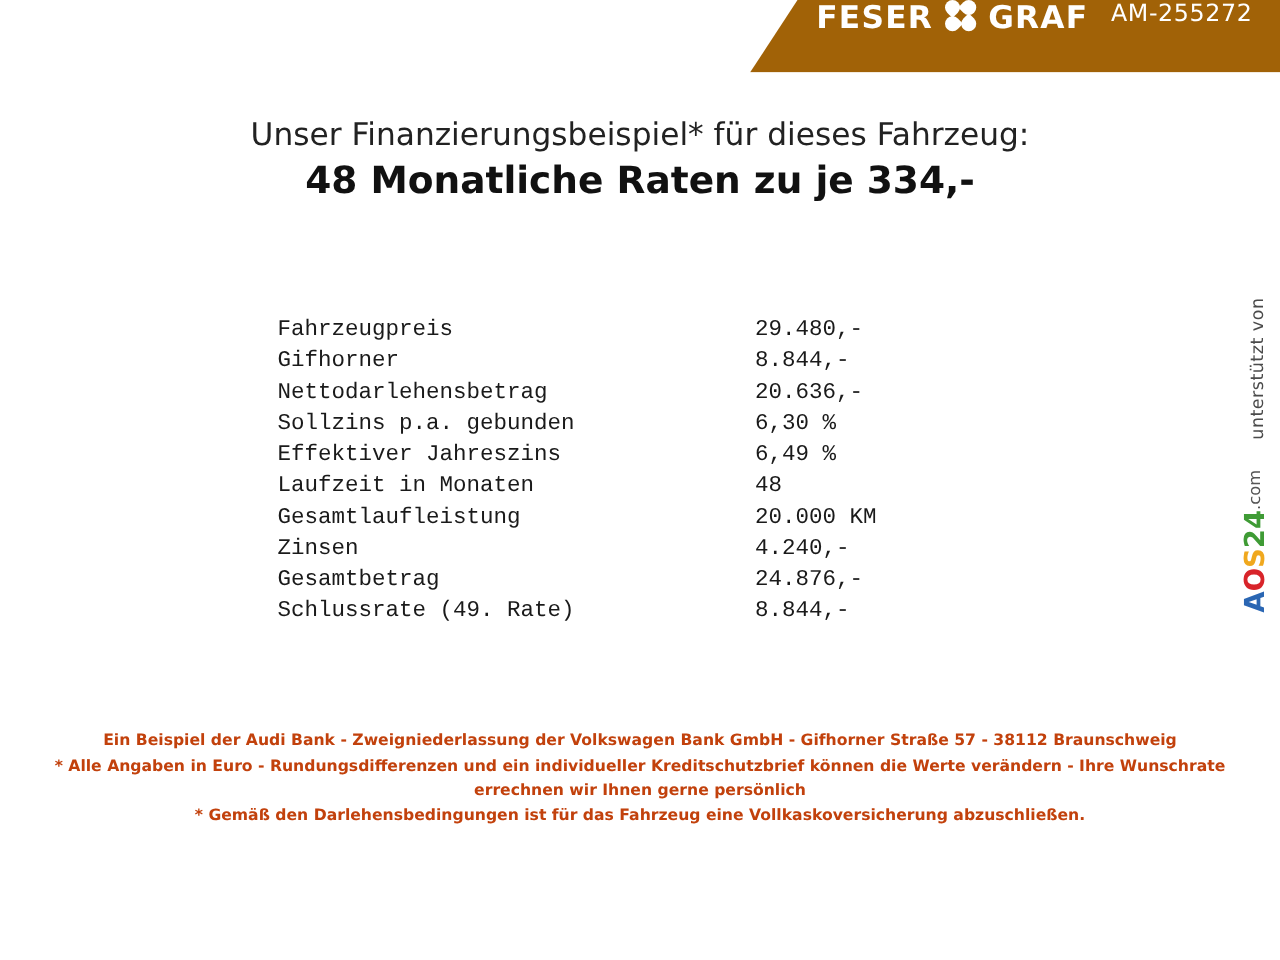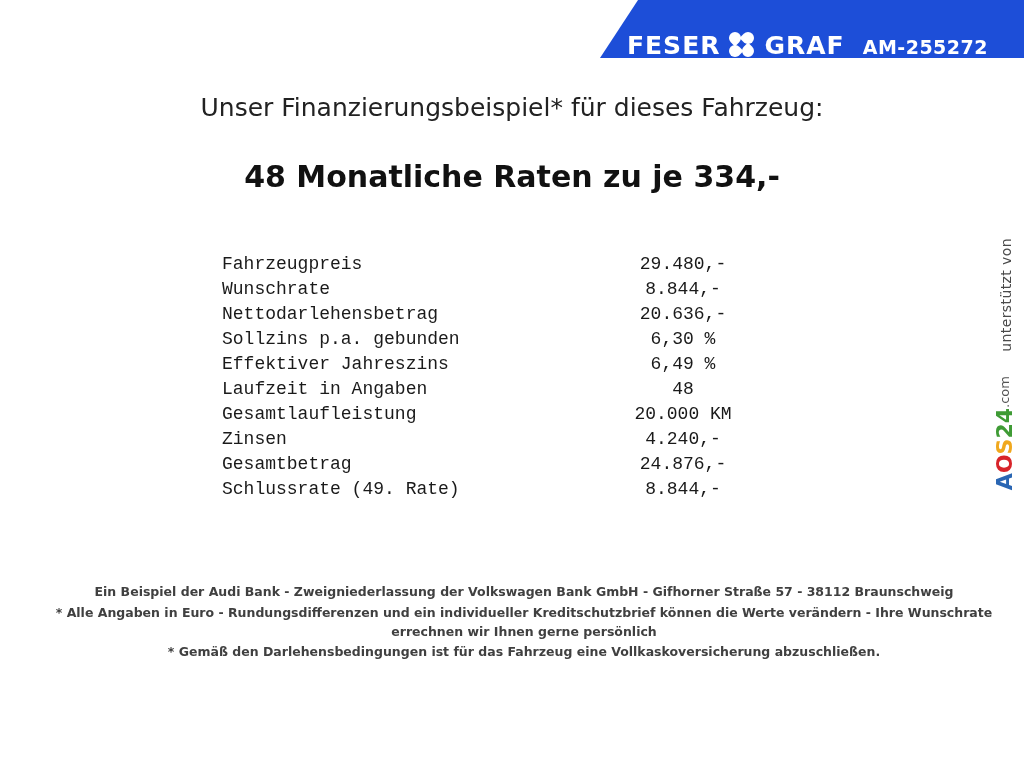--- a/index.html
+++ b/index.html
@@ -16,28 +16,28 @@
     overflow: hidden;
   }
 
   
   .header-banner {
     position: absolute;
     top: 0;
     left: 600px;
     width: 424px;
     height: 58px;
-    background: #1d4ed8;
+    background: #a16207;
     
     clip-path: polygon(38px 0, 424px 0, 424px 58px, 0 58px);
     display: flex;
-    align-items: flex-end;
+    align-items: flex-start;
     justify-content: flex-end;
     box-sizing: border-box;
-    padding-right: 36px;
+    padding-right: 22px;
   }
   .brand {
     display: flex;
     align-items: center;
     color: #ffffff;
     font-weight: bold;
     letter-spacing: 1px;
   }
   .brand-word {
     font-size: 25px;
@@ -57,21 +57,21 @@
     background: #ffffff;
     border-radius: 50% 50% 50% 0;
   }
   .clover .l1 { top: 0;  left: 0;  transform: rotate(-45deg); }
   .clover .l2 { top: 0;  left: 13px; transform: rotate(45deg); }
   .clover .l3 { top: 13px; left: 13px; transform: rotate(135deg); }
   .clover .l4 { top: 13px; left: 0;  transform: rotate(225deg); }
   .vehicle-id {
     color: #ffffff;
     font-size: 19px;
-    font-weight: bold;
+    font-weight: normal;
     margin-left: 18px;
     letter-spacing: 0.5px;
   }
 
   
   .title-block {
     position: absolute;
     top: 92px;
     left: 0;
     width: 1024px;
@@ -80,21 +80,20 @@
   .title-line1 {
     font-size: 25px;
     color: #222222;
     line-height: 1.3;
   }
   .title-line2 {
     font-size: 30px;
     font-weight: bold;
     color: #111111;
     line-height: 1.35;
-    margin-top: 32px;
   }
 
   
   .specs {
     position: absolute;
     top: 252px;
     left: 222px;
     width: 540px;
   }
   .spec-row {
@@ -103,35 +102,33 @@
     line-height: 25px;
     color: #1a1a1a;
     font-family: Liberation Mono, monospace;
   }
   .spec-label {
     width: 382px;
     flex: 0 0 382px;
   }
   .spec-value {
     flex: 1 1 auto;
-    text-align: center;
   }
 
   
   .footnotes {
     position: absolute;
     top: 583px;
     left: 36px;
     width: 952px;
     text-align: center;
     font-size: 12.5px;
     font-weight: bold;
-    color: #404040;
+    color: #c2410c;
     line-height: 1.5;
-    margin-left: 12px;
   }
   .footnotes p {
     margin: 0 0 2px 0;
   }
 
   
   .support {
     position: absolute;
     right: 4px;
     top: 238px;
@@ -191,37 +188,37 @@
   <div class="title-line1">Unser Finanzierungsbeispiel* für dieses Fahrzeug:</div>
   <div class="title-line2">48 Monatliche Raten zu je 334,-</div>
 </div>
 
 <div class="specs">
   <div class="spec-row">
     <div class="spec-label">Fahrzeugpreis</div>
     <div class="spec-value">29.480,-</div>
   </div>
   <div class="spec-row">
-    <div class="spec-label">Wunschrate</div>
+    <div class="spec-label">Gifhorner</div>
     <div class="spec-value">8.844,-</div>
   </div>
   <div class="spec-row">
     <div class="spec-label">Nettodarlehensbetrag</div>
     <div class="spec-value">20.636,-</div>
   </div>
   <div class="spec-row">
     <div class="spec-label">Sollzins p.a. gebunden</div>
     <div class="spec-value">6,30 %</div>
   </div>
   <div class="spec-row">
     <div class="spec-label">Effektiver Jahreszins</div>
     <div class="spec-value">6,49 %</div>
   </div>
   <div class="spec-row">
-    <div class="spec-label">Laufzeit in Angaben</div>
+    <div class="spec-label">Laufzeit in Monaten</div>
     <div class="spec-value">48</div>
   </div>
   <div class="spec-row">
     <div class="spec-label">Gesamtlaufleistung</div>
     <div class="spec-value">20.000 KM</div>
   </div>
   <div class="spec-row">
     <div class="spec-label">Zinsen</div>
     <div class="spec-value">4.240,-</div>
   </div>

